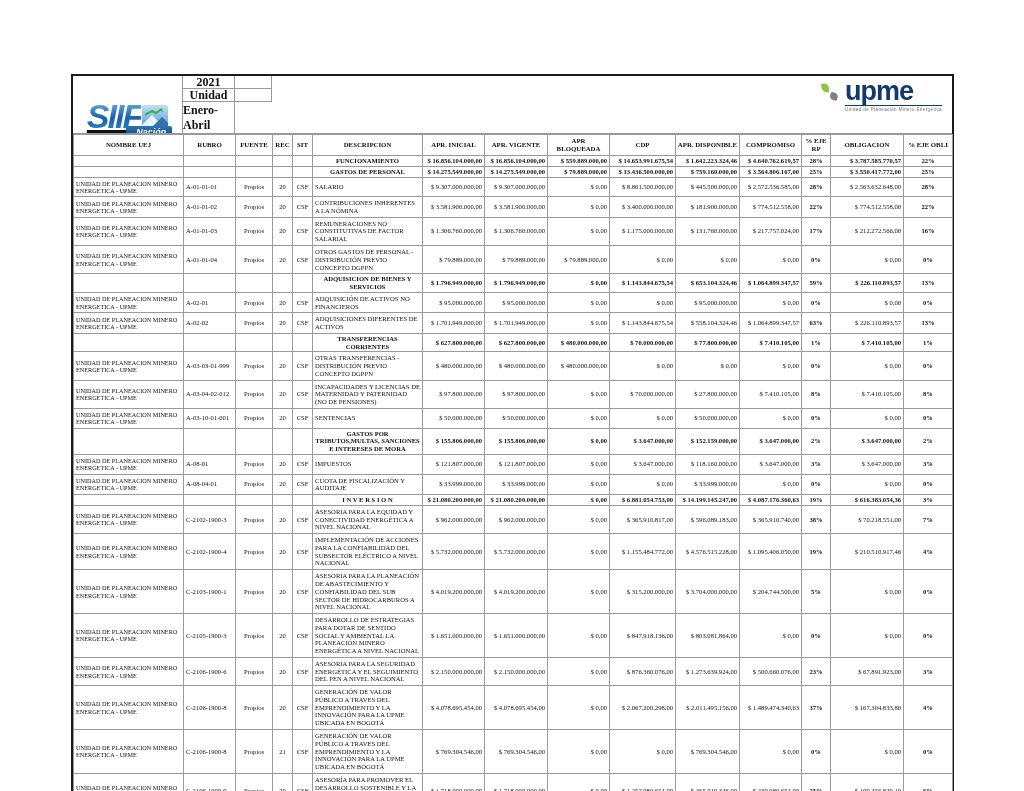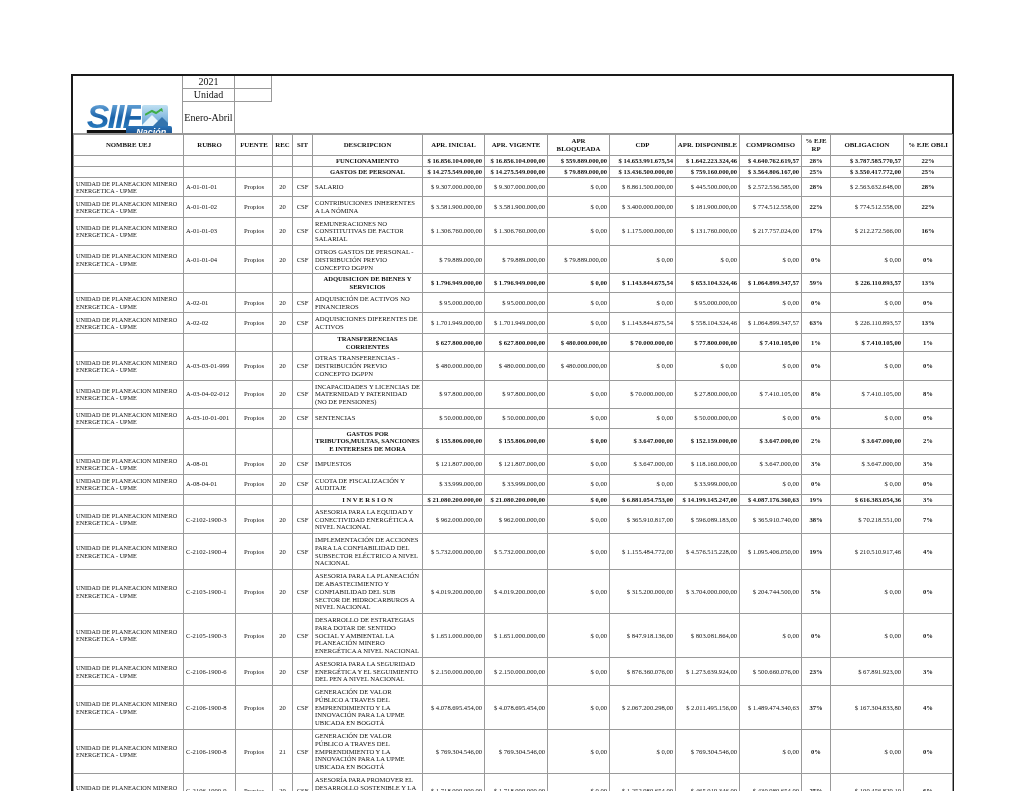--- a/index.html
+++ b/index.html
@@ -33,21 +33,21 @@
     border-left:12px solid transparent; border-right:12px solid transparent; border-bottom:12px solid #e8f4fb; }
   .siif-mountain2 { position:absolute; bottom:0; right:-4px; width:0; height:0;
     border-left:10px solid transparent; border-right:10px solid transparent; border-bottom:10px solid #3474ad; }
   .siif-arrow { position:absolute; top:3px; left:3px; width:18px; height:8px; }
   .nacion-bar {
     position:absolute; right:-4px; bottom:-6px; background:linear-gradient(180deg,#2b74b8,#123f77);
     color:#fff; font-family:"Liberation Sans", sans-serif; font-weight:bold; font-style:italic;
     font-size:9px; padding:1px 6px 2px 10px; border-radius:2px; letter-spacing:0px;
   }
   .datebox-col { width:52px; display:flex; flex-direction:column; border-right:1px solid #999; }
-  .datebox { border-bottom:1px solid #999; font-weight:normal; font-size:10px;
+  .datebox { border-bottom:1px solid #999; font-weight:bold; font-size:12px;
     display:flex; align-items:center; justify-content:center; }
   .datebox.b1 { height:13px; }
   .datebox.b2 { height:13px; }
   .datebox.b3 { height:32px; border-bottom:none; }
   .date-sidecol { width:37px; display:flex; flex-direction:column; }
   .side-empty { height:13px; border-bottom:1px solid #999; border-right:1px solid #999; }
   .topband-spacer { flex:1; }
   .upme-logo { display:flex; align-items:flex-start; padding:4px 10px 0 0; }
   .upme-mark { width:22px; height:24px; margin-right:4px; }
   .upme-right { display:flex; flex-direction:column; align-items:flex-start; }
@@ -110,20 +110,30 @@
         <div class="datebox-col">
           <div class="datebox b1">2021</div>
           <div class="datebox b2">Unidad</div>
           <div class="datebox b3">Enero-Abril</div>
         </div>
         <div class="date-sidecol">
           <div class="side-empty"></div>
           <div class="side-empty"></div>
         </div>
         <div class="topband-spacer"></div>
+        <div class="upme-logo">
+          <svg class="upme-mark" viewBox="0 0 22 24">
+            <path d="M2,4 C8,2 11,6 10,12 C6,13 2,11 2,4 Z" fill="#8dc63f"></path>
+            <path d="M11,13 C16,11 20,13 19,19 C14,21 10,19 11,13 Z" fill="#808285" transform="rotate(25 14 16)"></path>
+          </svg>
+          <div class="upme-right">
+            <span class="upme-text">upme</span>
+            <span class="upme-sub">Unidad de Planeación Minero Energética</span>
+          </div>
+        </div>
       </div>
 
       <table>
         <colgroup>
           <col class="c-nombre">
             <col class="c-rubro">
             <col class="c-fuente">
             <col class="c-rec">
             <col class="c-sit">
           <col class="c-desc">

